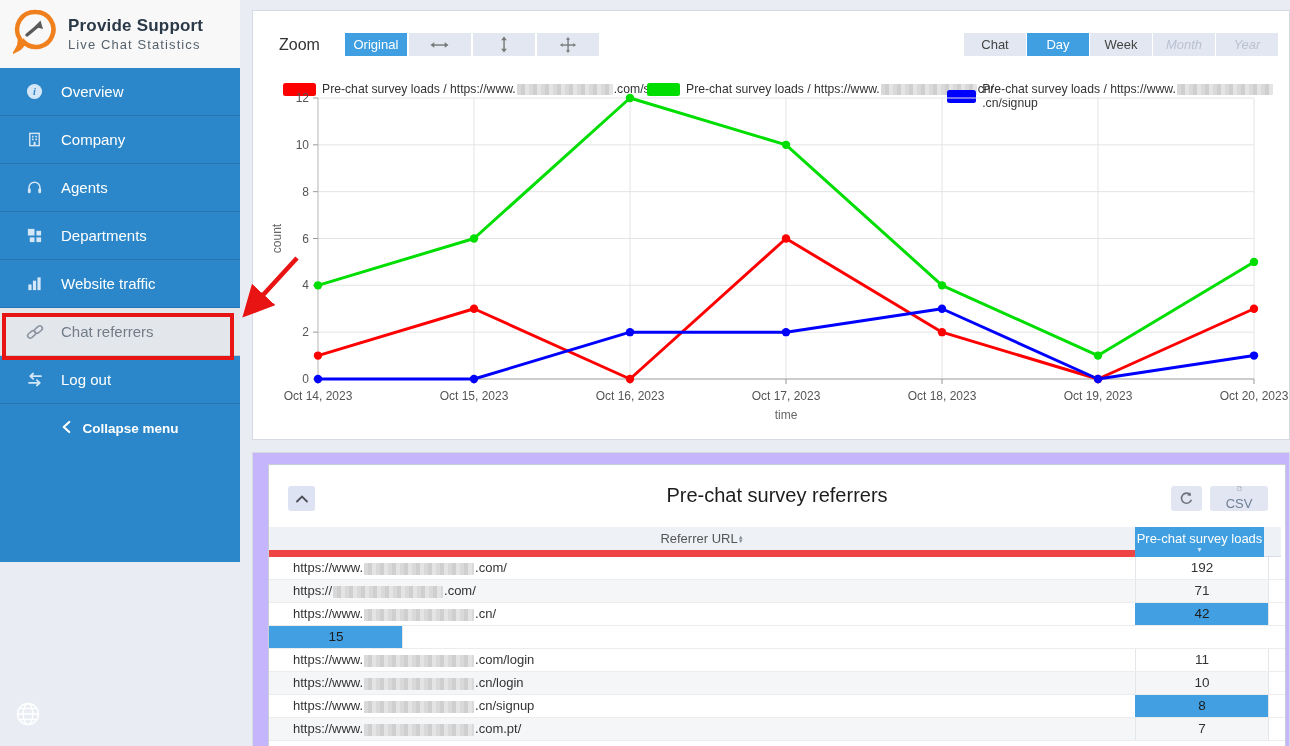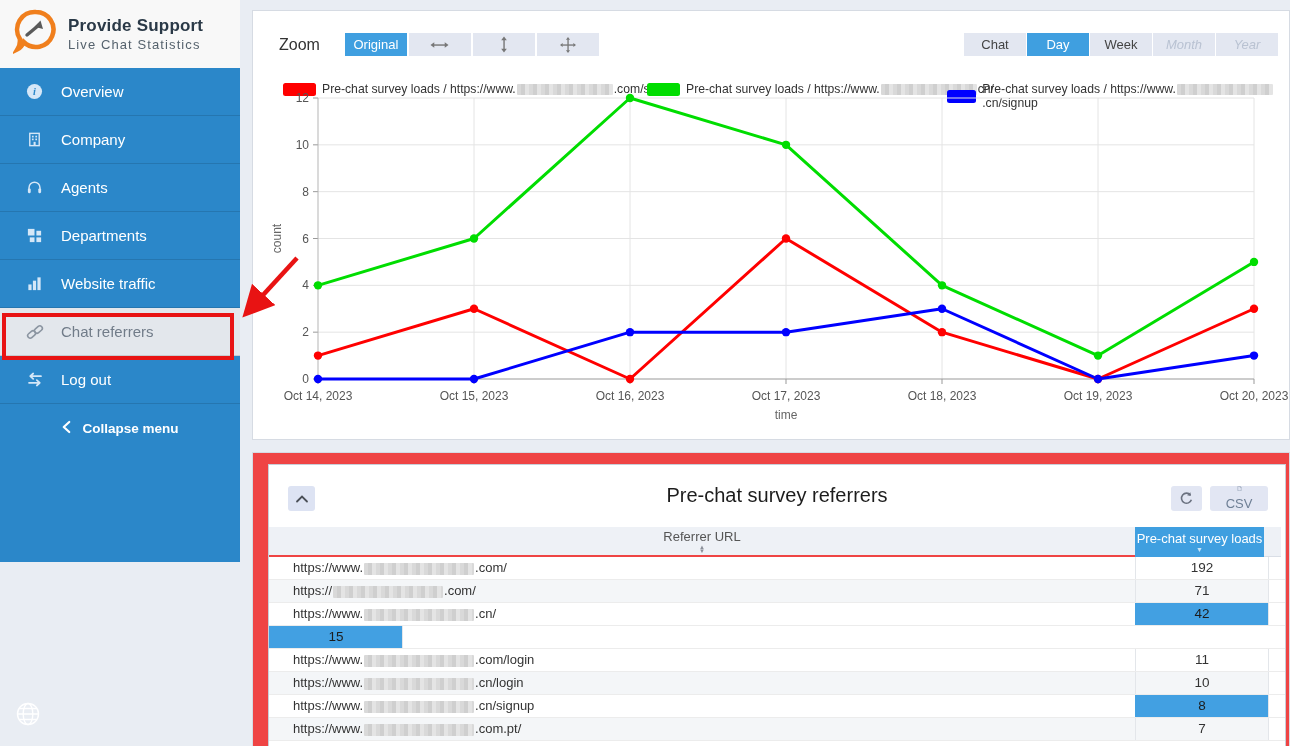--- a/index.html
+++ b/index.html
@@ -33,37 +33,37 @@
   .legend-item { position:absolute; top:71px; display:flex; align-items:center; gap:6px;
                  font-size:12.2px; color:#333; cursor:pointer; }
   .swatch { width:33px; height:13px; border-radius:2.5px; display:inline-block; }
   .redact { display:inline-block; vertical-align:middle; height:11px; border-radius:1px; margin:0 1px;
             background:repeating-linear-gradient(90deg,#d9d9d9 0 4px,#cfcfcf 4px 8px,#e4e4e4 8px 12px); }
   .redact.leg { width:96px; }
   #chart-svg { position:absolute; left:0; top:0; }
 
   
   .table-card { position:absolute; left:252px; top:452px; width:1038px; height:294px;
-                background:#ef4444; border:1px solid #d6dbe3; border-bottom:none;padding-left:35px; }
+                background:#c4b5fd; border:1px solid #d6dbe3; border-bottom:none;padding-left:35px; }
   .table-widget { position:absolute; left:15px; top:11px; width:1018px; height:290px;
                   border:1px solid #c8ced8; background:#fff; overflow:hidden; }
   .wcollapse { position:absolute; left:19px; top:21px; width:27px; height:25px; background:#dde3f3;
                border-radius:3px; display:flex; align-items:center; justify-content:center; cursor:pointer; }
   .wtitle { position:absolute; left:0; top:19px; width:100%; text-align:center;
             font-size:20px; color:#1d1d1d; }
   .wrefresh { position:absolute; right:83px; top:21px; width:31px; height:25px; background:#e2e6f3;
               border-radius:3px; display:flex; align-items:center; justify-content:center; cursor:pointer; }
   .wcsv { position:absolute; right:17px; top:21px; width:58px; height:25px; background:#e2e6f3;
           border-radius:3px; display:flex; align-items:center; justify-content:center; gap:5px;
           font-size:13px; color:#6e7f95; cursor:pointer;flex-direction:column; }
   .dtable { position:absolute; left:0; top:62px; width:1016px; }
   .t-head { display:flex; height:30px; }
   .th-url { width:866px; background:#eef1f6; color:#555; font-size:13px; display:flex;
-            flex-direction:column; align-items:center; justify-content:center; cursor:pointer;
-            border-bottom:2px solid #ef4444; }
+            flex-direction:row; align-items:center; justify-content:center; cursor:pointer;
+            border-bottom:7px solid #ef4444; }
   .sort-both { line-height:4px; font-size:6px; color:#8a8f98; margin-top:1px; }
   .th-val { width:129px; background:#3f9fe0; color:#fff; font-size:13px; display:flex;
             flex-direction:column; align-items:center; justify-content:center; cursor:pointer; }
   .sort-desc { font-size:7px; color:#c9e4f8; line-height:6px; margin-top:1px; }
   .t-gut { width:17px; background:#fff; }
   .t-head .t-gut { background:#eef1f6; border-bottom:1px solid #d9dee6; }
   .t-row { display:flex; height:23px; border-bottom:1px solid #ececec; }
   .t-row.stripe .t-url, .t-row.stripe .t-val { background:#f4f6f8; }
   .t-url { width:866px; font-size:13px; color:#333; line-height:22px; padding-left:24px;
            white-space:nowrap; overflow:hidden; background:#fff; }

